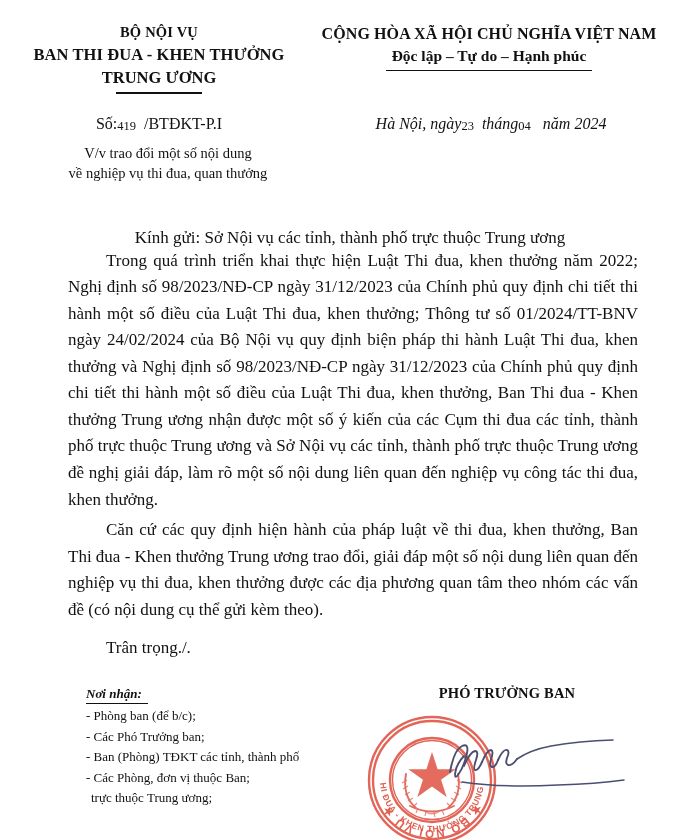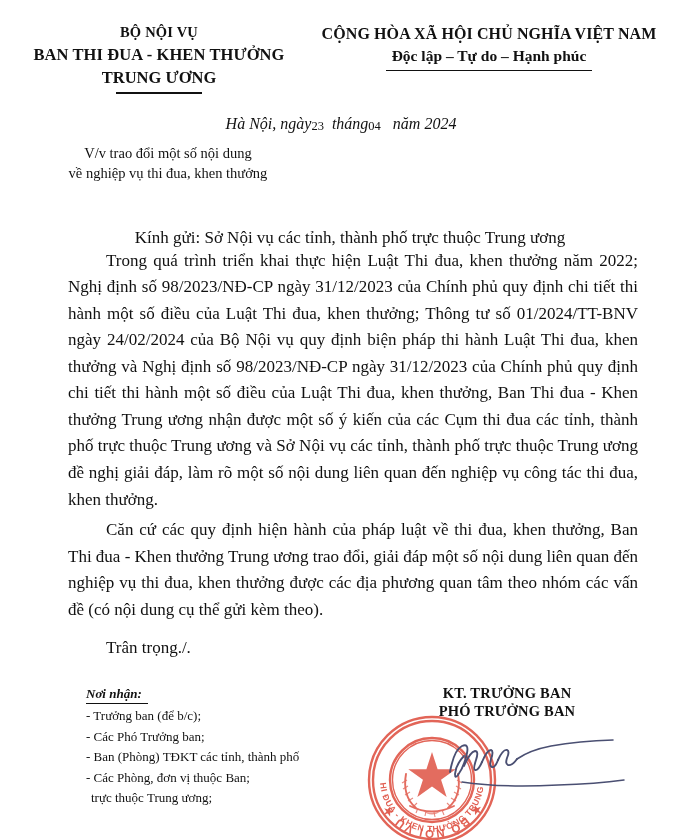--- a/index.html
+++ b/index.html
@@ -254,57 +254,59 @@
     <div class="header-right">
       <div class="country">CỘNG HÒA XÃ HỘI CHỦ NGHĨA VIỆT NAM</div>
       <div class="motto">Độc lập – Tự do – Hạnh phúc</div>
       <div class="rule-motto"></div>
     </div>
 
   </div>
 
   <div class="meta-row">
 
+    <div class="meta-left">
+      <div class="doc-number"><span>Số:</span><span class="ins">419</span>&nbsp; <span>/BTĐKT-P.I</span></div>
+    </div>
 
     <div class="meta-right">
       <div class="doc-date"><span>Hà Nội, ngày</span><span class="ins">23</span>&nbsp; <span>tháng</span><span class="ins">04</span>&nbsp;&nbsp; <span>năm</span> <span>2024</span></div>
     </div>
 
   </div>
 
   <div class="subject">
     <div>V/v trao đổi một số nội dung</div>
-    <div>về nghiệp vụ thi đua, khen thưởng</div>
+    <div>về nghiệp vụ thi đua, quan thưởng</div>
   </div>
 
   <div class="recipient">Kính gửi: Sở Nội vụ các tỉnh, thành phố trực thuộc Trung ương</div>
 
   <div class="body-text">
     <p class="para">Trong quá trình triển khai thực hiện Luật Thi đua, khen thưởng năm 2022; Nghị định số 98/2023/NĐ-CP ngày 31/12/2023 của Chính phủ quy định chi tiết thi hành một số điều của Luật Thi đua, khen thưởng; Thông tư số 01/2024/TT-BNV ngày 24/02/2024 của Bộ Nội vụ quy định biện pháp thi hành Luật Thi đua, khen thưởng và Nghị định số 98/2023/NĐ-CP ngày 31/12/2023 của Chính phủ quy định chi tiết thi hành một số điều của Luật Thi đua, khen thưởng, Ban Thi đua - Khen thưởng Trung ương nhận được một số ý kiến của các Cụm thi đua các tỉnh, thành phố trực thuộc Trung ương và Sở Nội vụ các tỉnh, thành phố trực thuộc Trung ương đề nghị giải đáp, làm rõ một số nội dung liên quan đến nghiệp vụ công tác thi đua, khen thưởng.</p>
     <p class="para">Căn cứ các quy định hiện hành của pháp luật về thi đua, khen thưởng, Ban Thi đua - Khen thưởng Trung ương trao đổi, giải đáp một số nội dung liên quan đến nghiệp vụ thi đua, khen thưởng được các địa phương quan tâm theo nhóm các vấn đề (có nội dung cụ thể gửi kèm theo).</p>
     <p class="regards">Trân trọng./.</p>
   </div>
 
   <div class="footer">
 
     <div class="recipients-block">
       <div class="recipients-title">Nơi nhận:</div>
       <div class="rule-noinhan"></div>
       <ul class="recipients-list">
-        <li>- Trưởng ban (để b/c);</li>
+        <li>- Phòng ban (để b/c);</li>
         <li>- Các Phó Trưởng ban;</li>
         <li>- Ban (Phòng) TĐKT các tỉnh, thành phố</li>
         <li>- Các Phòng, đơn vị thuộc Ban;</li>
         <li class="cont-line">trực thuộc Trung ương;</li>
 
       </ul>
     </div>
 
     <div class="sign-block">
-      <div class="sign-title1">KT. TRƯỞNG BAN</div>
       <div class="sign-title2">PHÓ TRƯỞNG BAN</div>
 
       <svg class="seal" viewBox="0 0 132 132">
         <defs>
           <path id="sealTop" d="M 66,66 m -50,0 a 50,50 0 0 1 100,0" transform="rotate(180 66 66)"></path>
           <path id="sealBottom" d="M 66,66 m -52,0 a 52,52 0 0 0 104,0"></path>
         </defs>
         <g fill="none" stroke="#e0584a" stroke-width="2.4" opacity="0.92">
           <circle cx="66" cy="66" r="63"></circle>
           <circle cx="66" cy="66" r="59"></circle>

